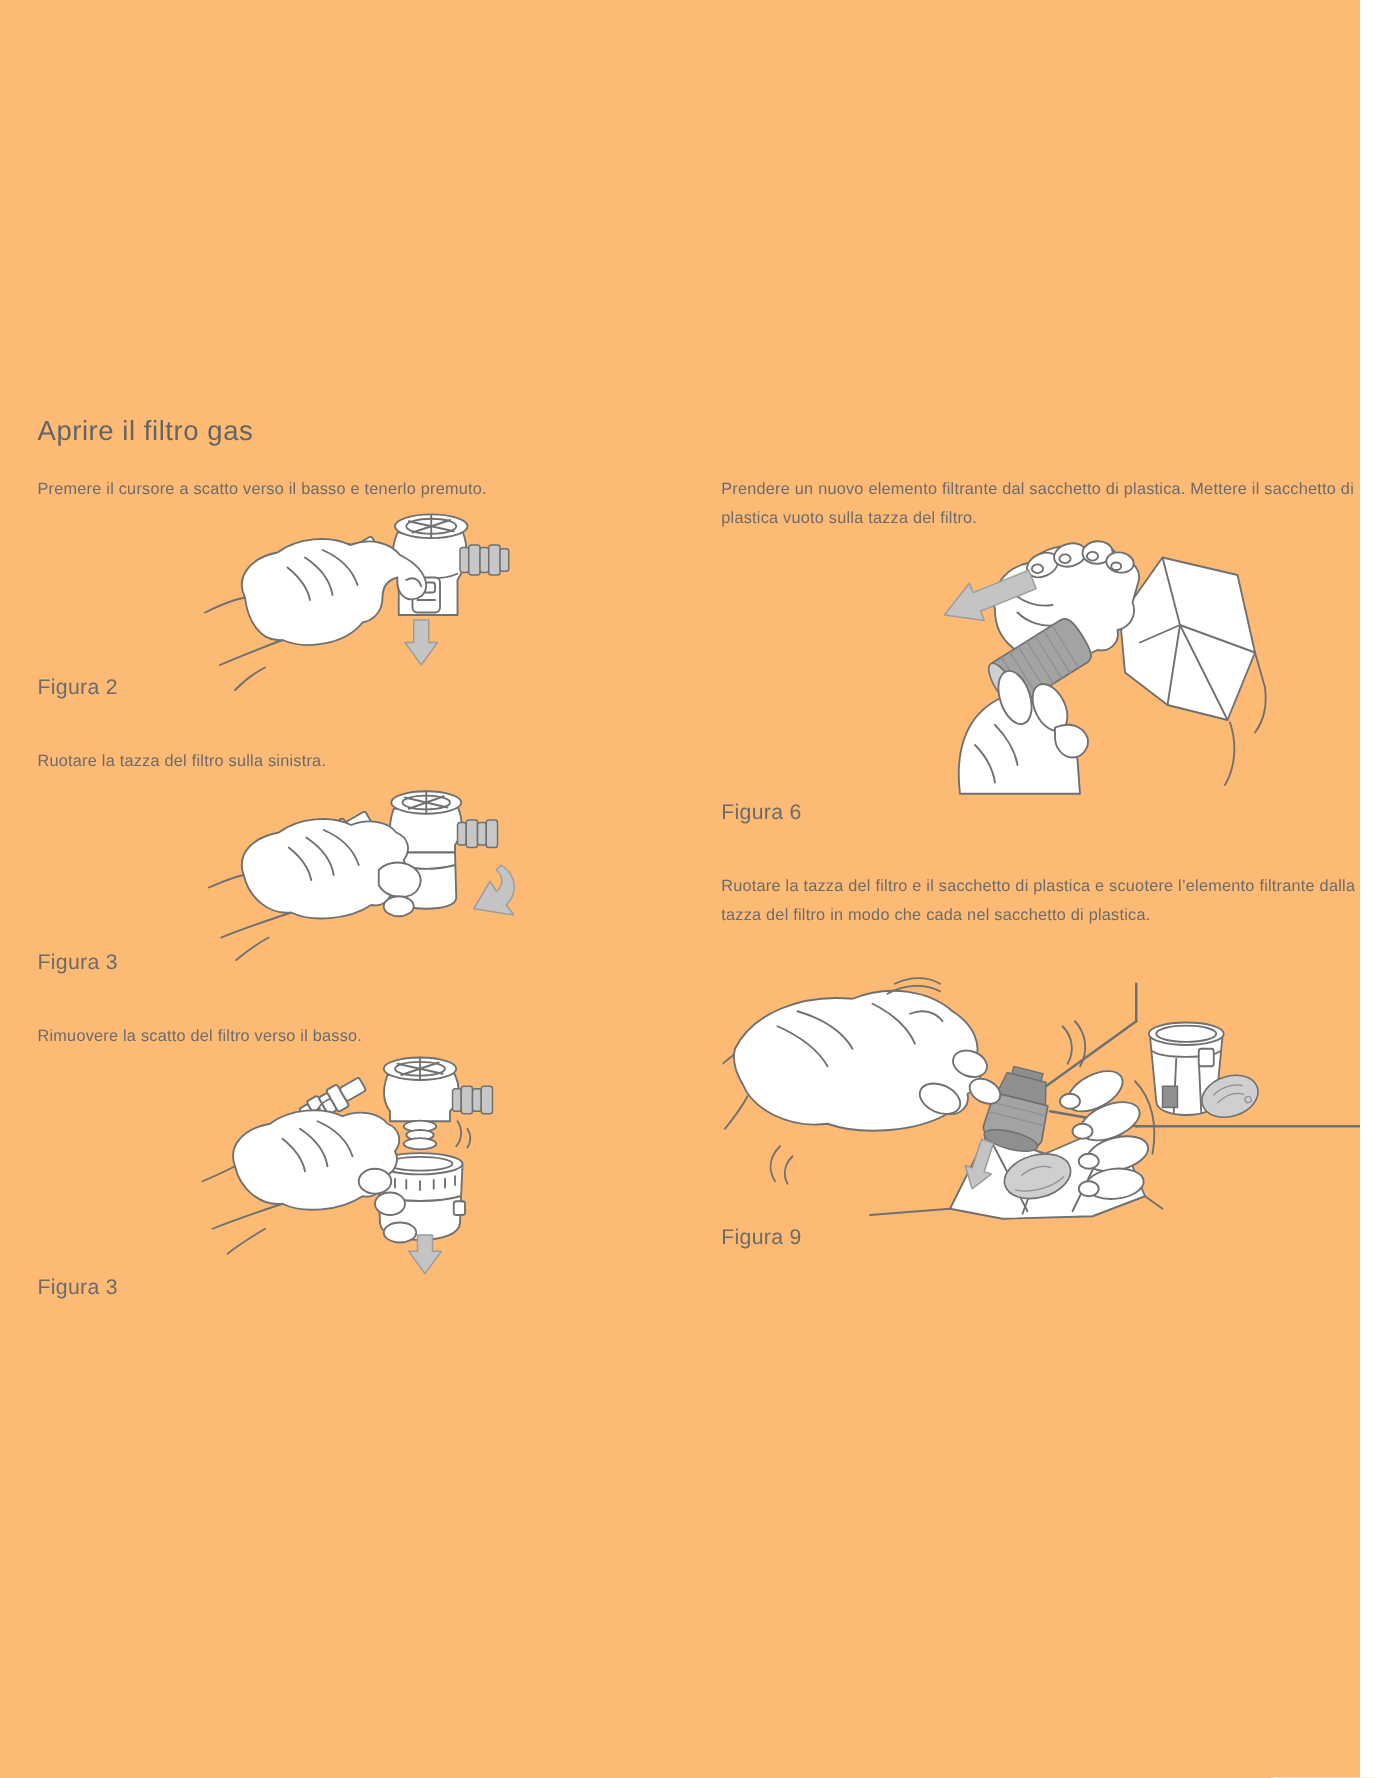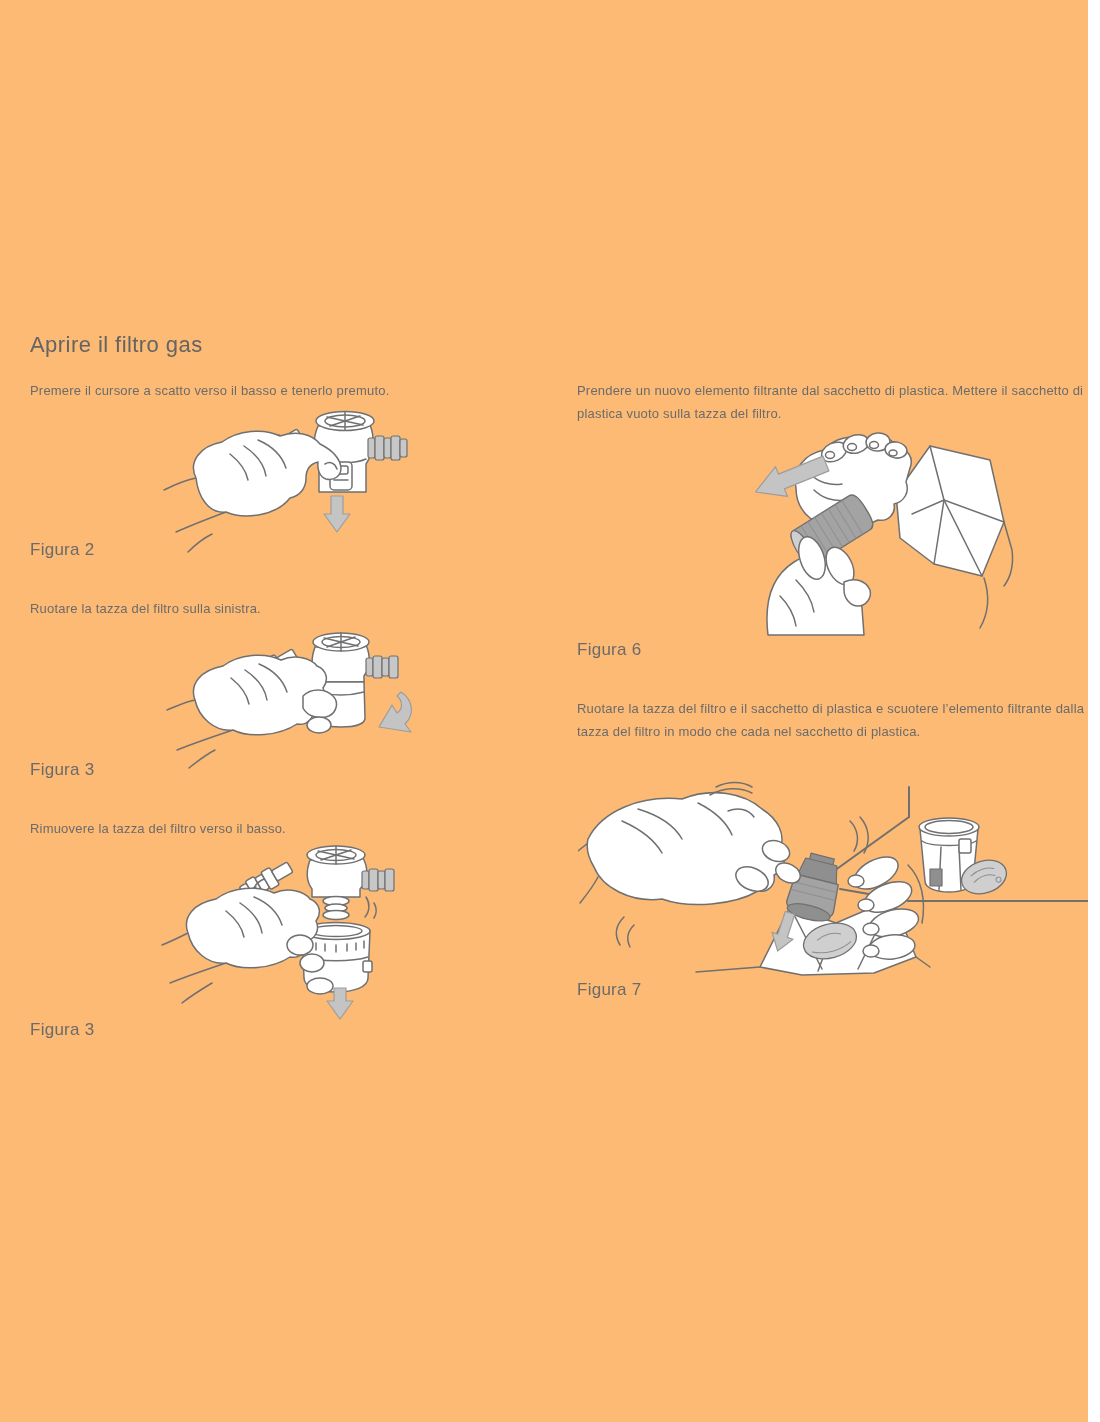--- a/index.html
+++ b/index.html
@@ -130,21 +130,21 @@
       <path class="ln" d="M94,34 C108,40 118,50 122,62"></path>
       <path class="ln" d="M80,40 C92,48 100,58 102,70"></path>
       <path class="ln" d="M66,48 C76,56 82,64 84,74"></path>
       <path class="wh" d="M138,66 C146,58 160,58 168,66 C174,72 172,82 164,86 C154,90 142,86 138,78 Z"></path>
       <ellipse cx="154" cy="95" rx="12" ry="8" class="wh"></ellipse>
     </g>
   </svg>
 
   <div class="caption" style="left:30px;top:760px;">Figura 3</div>
 
-  <div class="body-text" style="left:30px;top:817px;width:520px;">Rimuovere la tazza del filtro verso il basso.</div>
+  <div class="body-text" style="left:30px;top:817px;width:520px;">Rimuovere la scatto del filtro verso il basso.</div>
 
   <svg class="fig" style="left:160px;top:841px;" width="305" height="180" viewBox="0 0 305 180" aria-hidden="true">
     <g>
       <g transform="translate(130,26) rotate(-30)">
         <rect x="-54" y="-8" width="8" height="16" rx="2" class="wh"></rect>
         <rect x="-46" y="-10" width="10" height="20" rx="2" class="wh"></rect>
         <rect x="-36" y="-8" width="8" height="16" rx="2" class="wh"></rect>
         <rect x="-28" y="-10" width="10" height="20" rx="2" class="wh"></rect>
         <rect x="-18" y="-6" width="18" height="12" rx="2" class="wh"></rect>
       </g>
@@ -355,15 +355,15 @@
       <path class="ln" d="M272,40 C280,48 282,60 276,70"></path>
       <path class="ln" d="M282,36 C291,46 293,60 286,72"></path>
       <path class="ln" d="M46,136 C38,144 36,154 42,164"></path>
       <path class="ln" d="M56,144 C50,150 48,158 52,166"></path>
     </g>
     <g transform="translate(212,132) rotate(18)">
       <path class="ar" d="M-5,0 L5,0 L5,24 L11,24 L0,40 L-11,24 L-5,24 Z"></path>
     </g>
   </svg>
 
-  <div class="caption" style="left:577px;top:980px;">Figura 7</div>
+  <div class="caption" style="left:577px;top:980px;">Figura 9</div>
 
 </div>
 
 </body></html>

